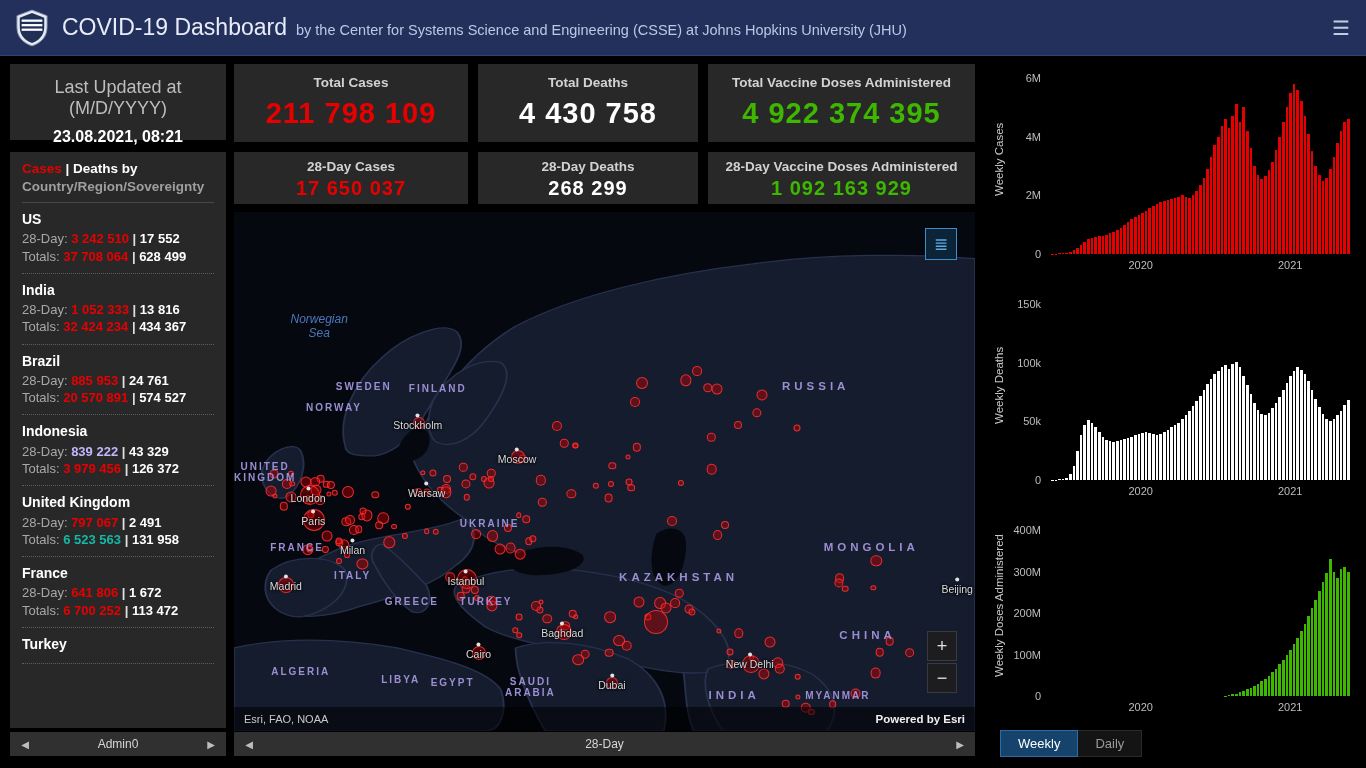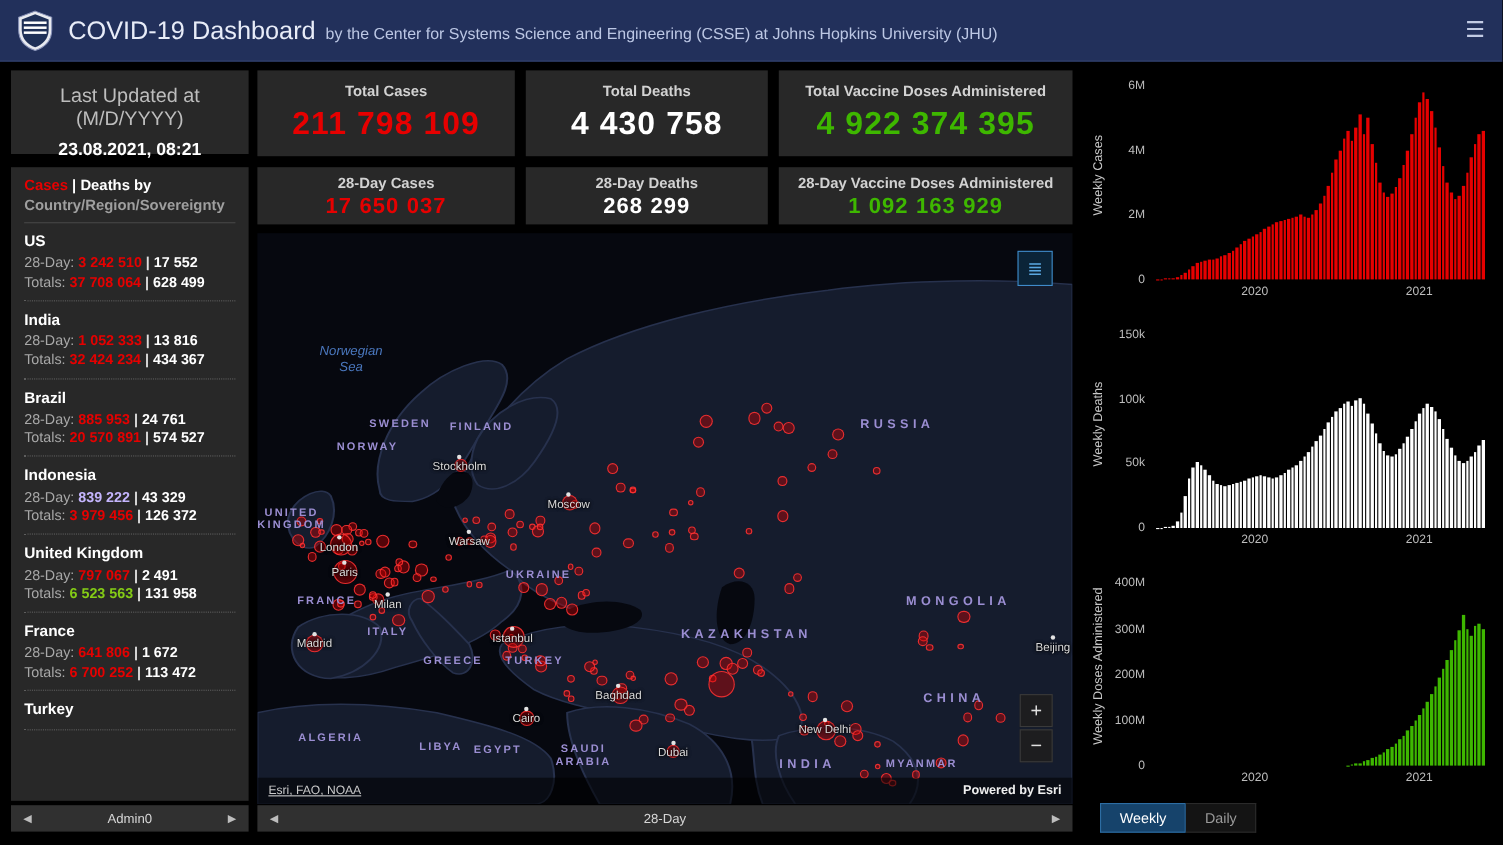--- a/index.html
+++ b/index.html
@@ -65,21 +65,21 @@
   .city{position:absolute;transform:translate(-50%,-50%);display:flex;flex-direction:column;align-items:center;gap:1px;}
   .city .cdot{width:4px;height:4px;border-radius:50%;background:#e3e3e3;}
   .city .cname{color:#d9d9d9;font-size:10.5px;text-shadow:0 0 3px #000,0 0 3px #000;white-space:nowrap;}
   #legend-btn{position:absolute;right:18px;top:16px;width:30px;height:30px;background:#0b2438;border:1px solid #3f8ac9;
     color:#5aa7e0;display:flex;align-items:center;justify-content:center;font-size:17px;cursor:pointer;}
   .zoom-btn{position:absolute;right:18px;width:30px;height:30px;background:rgba(30,30,30,0.9);border:1px solid #3a3a3a;
     color:#e0e0e0;display:flex;align-items:center;justify-content:center;font-size:18px;cursor:pointer;box-sizing:border-box;}
   #zoom-in{bottom:70px;} #zoom-out{bottom:38px;}
   #attr-bar{position:absolute;left:0;right:0;bottom:0;height:24px;background:rgba(0,0,0,0.55);
     display:flex;justify-content:space-between;align-items:center;padding:0 10px;}
-  #attr-left{color:#c9c9c9;font-size:11px;text-decoration:underline;}
+  #attr-left{color:#c9c9c9;font-size:11px;}
   #attr-right{color:#efefef;font-size:11.5px;font-weight:bold;}
 
   
   .chart{position:absolute;left:985px;width:371px;}
   #chart-0{top:64px;height:220px;}
   #chart-1{top:290px;height:220px;}
   #chart-2{top:516px;height:210px;}
   .ylabel{position:absolute;left:8px;top:0;bottom:30px;writing-mode:vertical-rl;transform:rotate(180deg);
     display:flex;align-items:center;justify-content:center;color:#c8c8c8;font-size:11.5px;}
   .yticks{position:absolute;left:0;width:60px;top:14px;bottom:30px;}
@@ -138,21 +138,21 @@
     <div class="ci-line lt"><span class="ci-k kt">Totals: </span><span class="ci-cases ct" style="color: rgb(230, 0, 0);">20 570 891</span><span class="ci-sep"> | </span><span class="ci-deaths dt">574 527</span></div>
   </div>
       <div class="country-item">
     <div class="ci-name">Indonesia</div>
     <div class="ci-line l28"><span class="ci-k k28">28-Day: </span><span class="ci-cases c28" style="color: #c4b5fd;">839 222</span><span class="ci-sep"> | </span><span class="ci-deaths d28">43 329</span></div>
     <div class="ci-line lt"><span class="ci-k kt">Totals: </span><span class="ci-cases ct" style="color: rgb(230, 0, 0);">3 979 456</span><span class="ci-sep"> | </span><span class="ci-deaths dt">126 372</span></div>
   </div>
       <div class="country-item">
     <div class="ci-name">United Kingdom</div>
     <div class="ci-line l28"><span class="ci-k k28">28-Day: </span><span class="ci-cases c28" style="color: rgb(230, 0, 0);">797 067</span><span class="ci-sep"> | </span><span class="ci-deaths d28">2 491</span></div>
-    <div class="ci-line lt"><span class="ci-k kt">Totals: </span><span class="ci-cases ct" style="color: #84cc16; margin-top: 24px;">6 523 563</span><span class="ci-sep"> | </span><span class="ci-deaths dt">131 958</span></div>
+    <div class="ci-line lt"><span class="ci-k kt">Totals: </span><span class="ci-cases ct" style="color: #14b8a6; margin-top: 24px;">6 523 563</span><span class="ci-sep"> | </span><span class="ci-deaths dt">131 958</span></div>
   </div>
       <div class="country-item">
     <div class="ci-name">France</div>
     <div class="ci-line l28"><span class="ci-k k28">28-Day: </span><span class="ci-cases c28" style="color: rgb(230, 0, 0);">641 806</span><span class="ci-sep"> | </span><span class="ci-deaths d28">1 672</span></div>
     <div class="ci-line lt"><span class="ci-k kt">Totals: </span><span class="ci-cases ct" style="color: rgb(230, 0, 0);">6 700 252</span><span class="ci-sep"> | </span><span class="ci-deaths dt">113 472</span></div>
   </div>
       <div class="country-item">
     <div class="ci-name">Turkey</div>
 
   </div>

